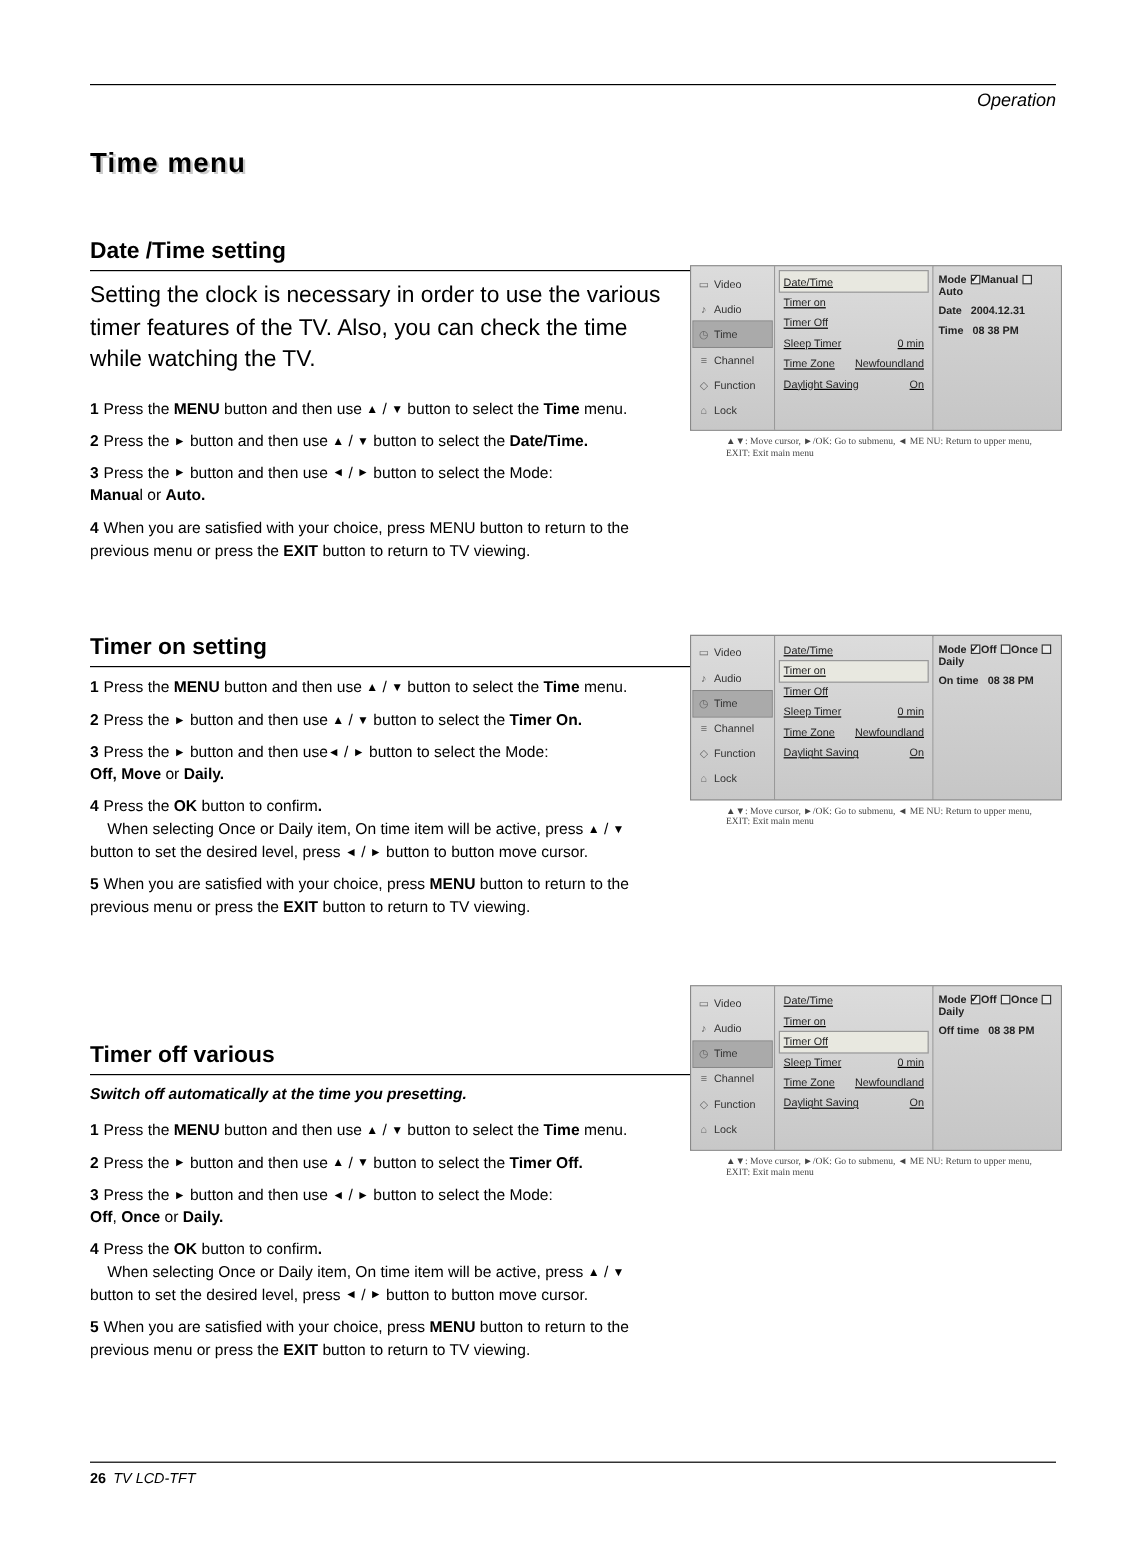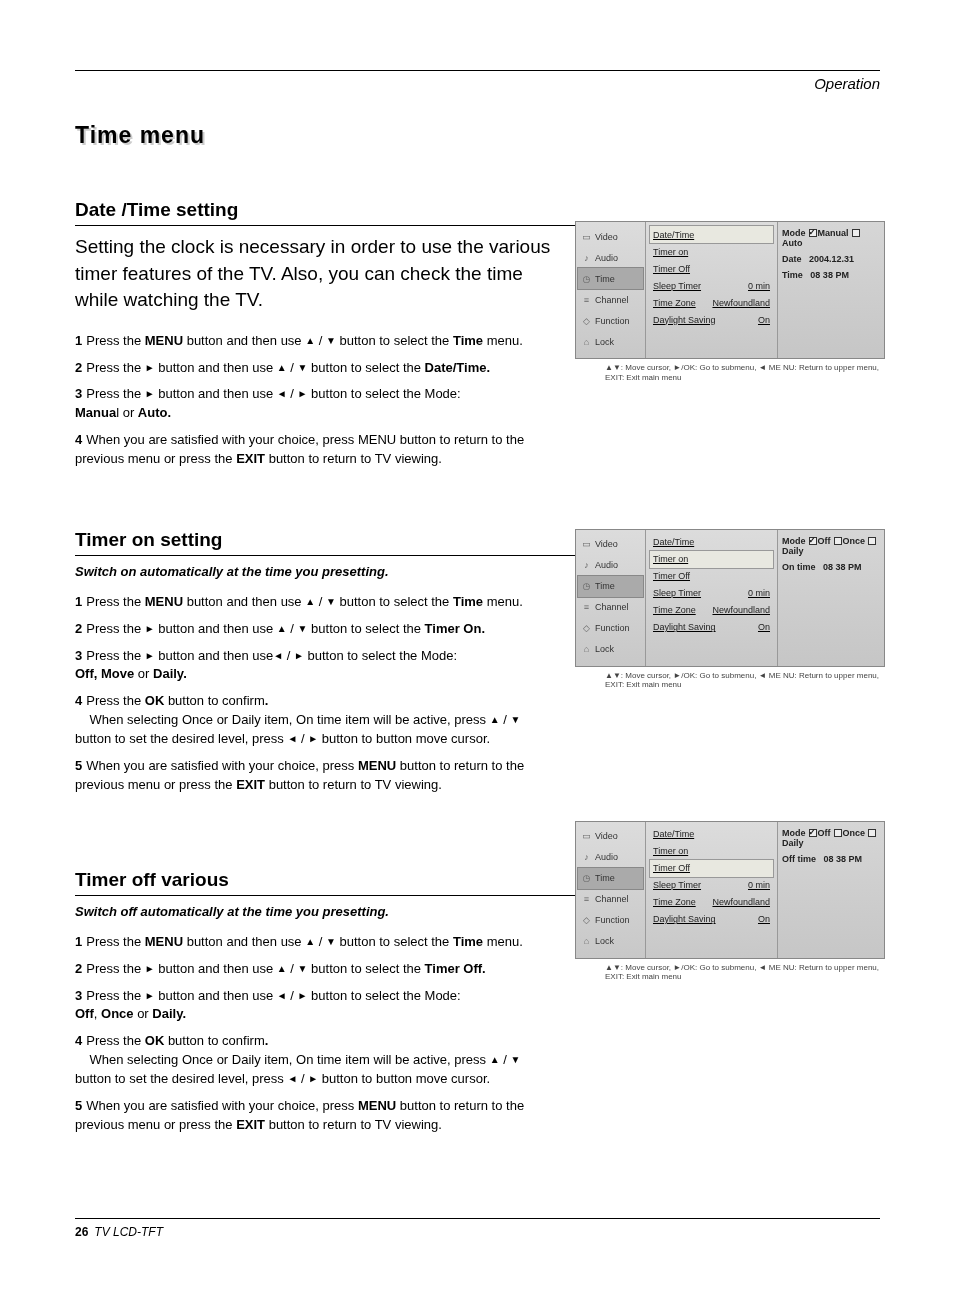--- a/index.html
+++ b/index.html
@@ -119,20 +119,21 @@
   }
   .chk.on::after{
     content:"✓"; position:absolute; left:-1px; top:-3px; font-size:9px;
   }
   .osd-hint {
     font-size: 8px;
     color:#444;
     margin-top:4px;
     line-height:1.2;
     padding-left:30px;
+    font-family:Liberation Serif, serif;
   }
   .osd-hint-row { white-space: nowrap; }
 
   .footer {
     position: absolute;
     left: 75px;
     bottom: 55px;
     width: 805px;
   }
   .footer-rule { border-top: 1px solid #000; margin-bottom: 6px; }
@@ -219,21 +220,20 @@
       <div class="osd-hint">
         <div class="osd-hint-row">▲▼: Move cursor,  ►/OK: Go to submenu,  ◄ ME NU: Return to upper menu,</div>
         <div class="osd-hint-row">EXIT: Exit main menu</div>
       </div>
     </div>
   </div>
 
   <div class="section" style="min-height:280px;">
     <h2>Timer on setting</h2>
     <div class="sub-rule"></div>
-    <div class="desc-em">Switch on automatically at the time you presetting.</div>
     <ol class="steps">
       <li><span class="num">1</span><span>Press the </span><span class="bold">MENU</span><span> button and then use </span><span class="tri">▲</span> / <span class="tri">▼</span><span> button to select the </span><span class="bold">Time</span><span> menu.</span></li>
       <li><span class="num">2</span><span>Press the </span><span class="tri">►</span><span> button and then use </span><span class="tri">▲</span> / <span class="tri">▼</span><span> button to select the </span><span class="bold">Timer On.</span></li>
       <li><span class="num">3</span><span>Press the </span><span class="tri">►</span><span> button and then use</span><span class="tri">◄</span> / <span class="tri">►</span><span> button to select the Mode:</span><br><span class="bold">Off, Move</span><span> or </span><span class="bold">Daily.</span></li>
       <li><span class="num">4</span><span>Press the </span><span class="bold">OK</span><span> button to confirm</span><span class="bold">.</span><br>&nbsp;&nbsp;&nbsp;&nbsp;<span>When selecting Once or Daily item, On time item will be active, press </span><span class="tri">▲</span> / <span class="tri">▼</span><br><span>button to set the desired level, press </span><span class="tri">◄</span> / <span class="tri">►</span><span> button to button move cursor.</span></li>
       <li><span class="num">5</span><span>When you are satisfied with your choice,  press  </span><span class="bold">MENU</span><span> button to return to the previous menu or press the </span><span class="bold">EXIT</span><span> button to return to TV viewing.</span></li>
     </ol>
 
     <div class="osd-wrap" style="top:0;">
       <div class="osd">

